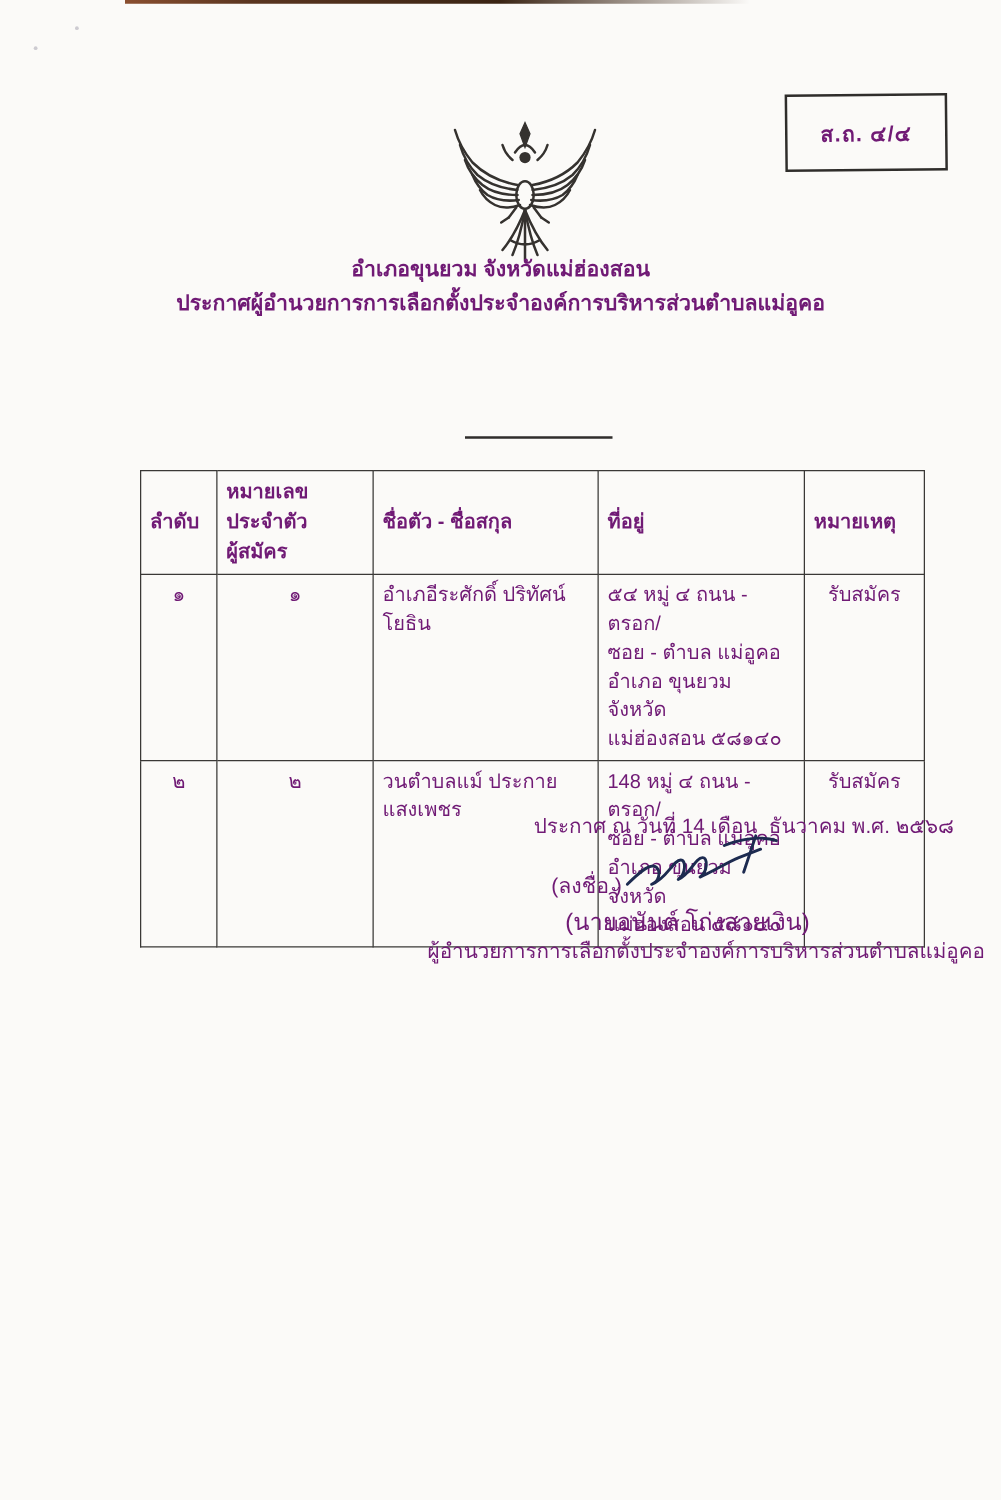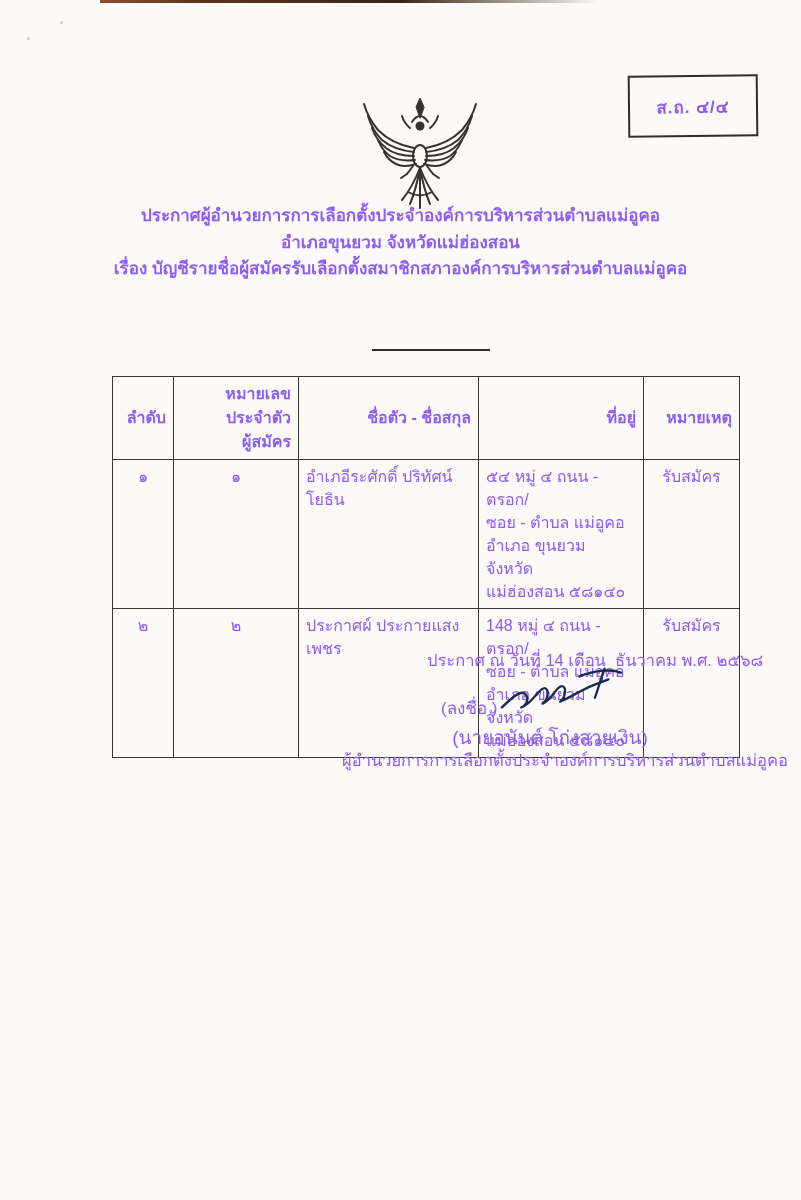--- a/index.html
+++ b/index.html
@@ -1,20 +1,20 @@
 <!DOCTYPE html>
 <html><head>
 <meta charset="utf-8">
 <style>
   html,body{margin:0;padding:0;background:#e9e7e3;}
   #paper{
     position:relative;width:801px;height:1200px;margin:0 auto;
     background:#fbfaf8;overflow:hidden;
     font-family:"Liberation Sans","DejaVu Sans",sans-serif;
-    color:#8b5cf6;
+    color:#701a75;
   }
   
   .top-strip{position:absolute;left:100px;top:0;width:500px;height:3px;
     background:linear-gradient(90deg,#8a4f30 0%,#5a3520 20%,#3a2414 60%,rgba(58,36,20,0) 100%);}
   .speck{position:absolute;width:3px;height:3px;border-radius:50%;background:#b9b6c0;opacity:.7;}
   .speck1{left:60px;top:21px;}
   .speck2{left:27px;top:37px;}
 
   
   .form-code{
@@ -31,21 +31,21 @@
   .divider{position:absolute;left:372px;top:349px;width:118px;height:2px;background:#2f2d2b;}
 
   table.doc{
     position:absolute;left:112px;top:376px;width:627px;
     border-collapse:collapse;table-layout:fixed;
   }
   table.doc th,table.doc td{
     border:1.6px solid #3a3836;font-size:16px;vertical-align:top;
     padding:5px 7px;line-height:23px;
   }
-  table.doc th{font-weight:bold;text-align:right;vertical-align:middle;
+  table.doc th{font-weight:bold;text-align:left;vertical-align:middle;
     white-space:pre-line;height:52px;line-height:24px;}
   td.c-no,td.c-num,td.c-remark{text-align:center;}
   td.c-addr{white-space:pre-line;}
   tr.data-row{height:95px;}
 
   .footer-date{position:absolute;left:427px;top:647px;font-size:16.5px;white-space:pre;}
   .sign-label{position:absolute;left:441px;top:694px;font-size:17px;}
   .signature{position:absolute;left:498px;top:663px;width:126px;height:54px;}
   .signer-name{position:absolute;left:370px;top:722px;width:360px;text-align:center;font-size:19px;}
   .signer-title{position:absolute;left:315px;top:747px;width:500px;text-align:center;font-size:16.5px;}
@@ -94,23 +94,22 @@
         <path d="M68 72 Q64 94 58 108"></path>
         <path d="M68 72 L68 112"></path>
         <path d="M68 72 Q72 94 78 108"></path>
         <path d="M68 72 Q76 92 86 104"></path>
         <path d="M56 96 Q68 103 80 96"></path>
       </g>
     </svg>
   </div>
 
   <div class="title-block">
+    <div class="title-line">อำเภอขุนยวม จังหวัดแม่ฮ่องสอน</div>
     <div class="title-line">ประกาศผู้อำนวยการการเลือกตั้งประจำองค์การบริหารส่วนตำบลแม่อูคอ</div>
-    <div class="title-line">อำเภอขุนยวม จังหวัดแม่ฮ่องสอน</div>
-    <div class="title-line">เรื่อง บัญชีรายชื่อผู้สมัครรับเลือกตั้งสมาชิกสภาองค์การบริหารส่วนตำบลแม่อูคอ</div>
   </div>
 
   <div class="divider"></div>
 
   <table class="doc">
     <colgroup>
       <col style="width:61px">
         <col style="width:125px">
         <col style="width:180px">
       <col style="width:165px">
@@ -133,21 +132,21 @@
         <td class="c-name">อำเภอีระศักดิ์ ปริทัศน์โยธิน</td>
         <td class="c-addr">๕๔ หมู่ ๔ ถนน - ตรอก/
 ซอย - ตำบล แม่อูคอ
 อำเภอ ขุนยวม จังหวัด
 แม่ฮ่องสอน ๕๘๑๔๐</td>
         <td class="c-remark">รับสมัคร</td>
       </tr>
       <tr class="data-row">
         <td class="c-no">๒</td>
         <td class="c-num">๒</td>
-        <td class="c-name">ประกาศผ์ ประกายแสงเพชร</td>
+        <td class="c-name">วนตำบลแม์ ประกายแสงเพชร</td>
         <td class="c-addr">148 หมู่ ๔ ถนน - ตรอก/
 ซอย - ตำบล แม่อูคอ
 อำเภอ ขุนยวม จังหวัด
 แม่ฮ่องสอน ๕๘๑๔๐</td>
         <td class="c-remark">รับสมัคร</td>
       </tr>
     </tbody>
   </table>
 
   <div class="footer-date">ประกาศ ณ วันที่ 14 เดือน  ธันวาคม พ.ศ. ๒๕๖๘</div>

